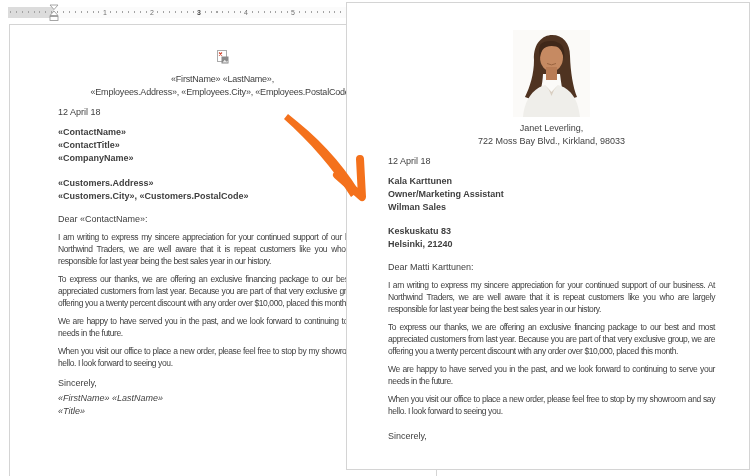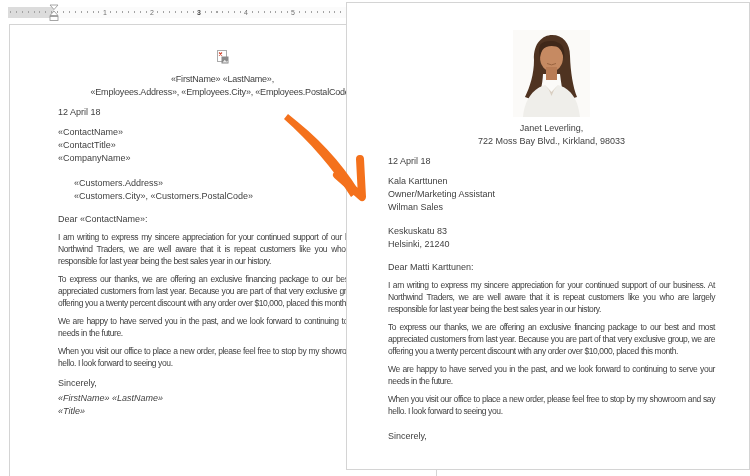--- a/index.html
+++ b/index.html
@@ -27,21 +27,21 @@
           color:#3f3f3f; }
   .page-left  { left:9px;  top:24px; width:428px; height:472px; z-index:1;
                 padding:25px 49px 10px 48px; }
   .page-right { left:346px; top:2px; width:404px; height:468px; z-index:10;
                 padding:27px 34px 10px 41px; }
 
   
   .center { text-align:center; }
   .merge-head { font-size:9px; line-height:13px; color:#3f3f3f; letter-spacing:-0.2px; }
   .date { font-size:9px; line-height:13px; margin-top:7px; }
-  .block-bold { font-size:9px; line-height:12.8px; font-weight:normal; margin-top:7px; }
+  .block-bold { font-size:9px; line-height:12.8px; font-weight:bold; margin-top:7px; }
   .block-bold div { white-space:nowrap; }
   .salutation { font-size:9px; line-height:12px; margin-top:10px; }
   .body-par { font-size:8.5px; line-height:12px; letter-spacing:-0.4px;
               text-align:justify; margin-top:6px; }
   .closing { font-size:9px; line-height:12.5px; margin-top:13px; }
   .signature { font-size:9px; line-height:12.5px; font-style:italic; margin-top:3px; }
 
   .broken-img-wrap { width:12px; height:14px; margin:0 auto 9px auto; }
 
   .photo-wrap { width:77px; height:87px; margin:0 auto; }
@@ -86,21 +86,21 @@
     <div class="merge-head center">«Employees.Address», «Employees.City», «Employees.PostalCode»</div>
 
     <div class="date">12 April 18</div>
 
     <div class="block-bold">
       <div>«ContactName»</div>
       <div>«ContactTitle»</div>
       <div>«CompanyName»</div>
     </div>
 
-    <div class="block-bold" style="margin-top:13px;margin-left:16px;">
+    <div class="block-bold" style="margin-top:13px;">
       <div>«Customers.Address»</div>
       <div>«Customers.City», «Customers.PostalCode»</div>
     </div>
 
     <div class="salutation">Dear «ContactName»:</div>
 
     <p class="body-par">I am writing to express my sincere appreciation for your continued support of our business. At Northwind Traders, we are well aware that it is repeat customers like you who are largely responsible for last year being the best sales year in our history.</p>
     <p class="body-par">To express our thanks, we are offering an exclusive financing package to our best and most appreciated customers from last year. Because you are part of that very exclusive group, we are offering you a twenty percent discount with any order over $10,000, placed this month.</p>
     <p class="body-par">We are happy to have served you in the past, and we look forward to continuing to serve your needs in the future.</p>
     <p class="body-par">When you visit our office to place a new order, please feel free to stop by my showroom and say hello. I look forward to seeing you.</p>

